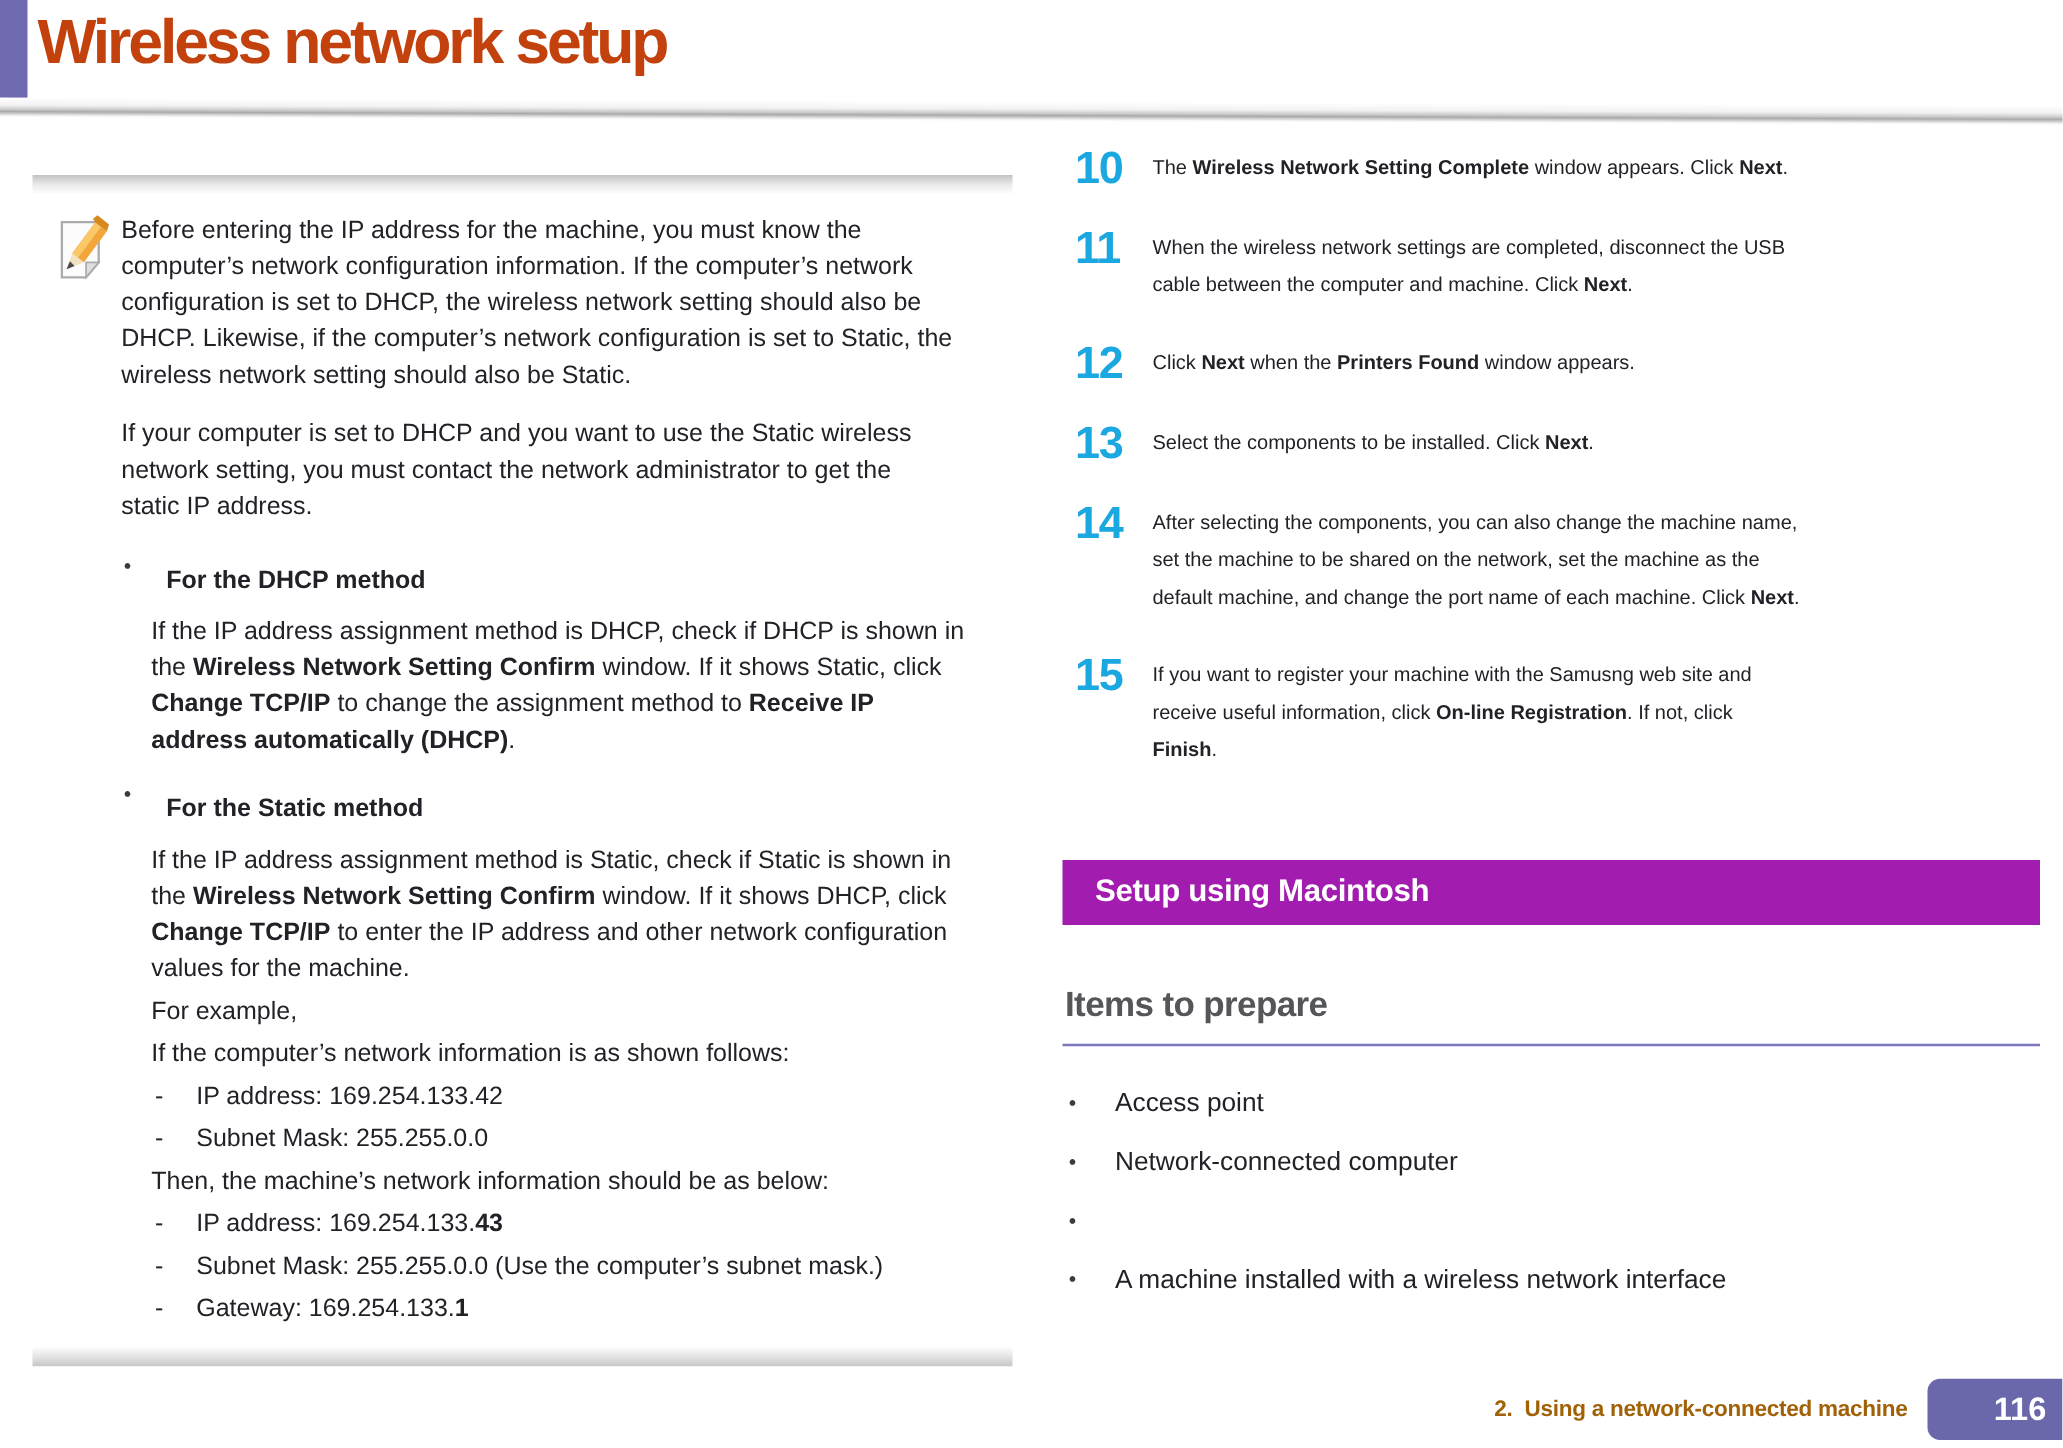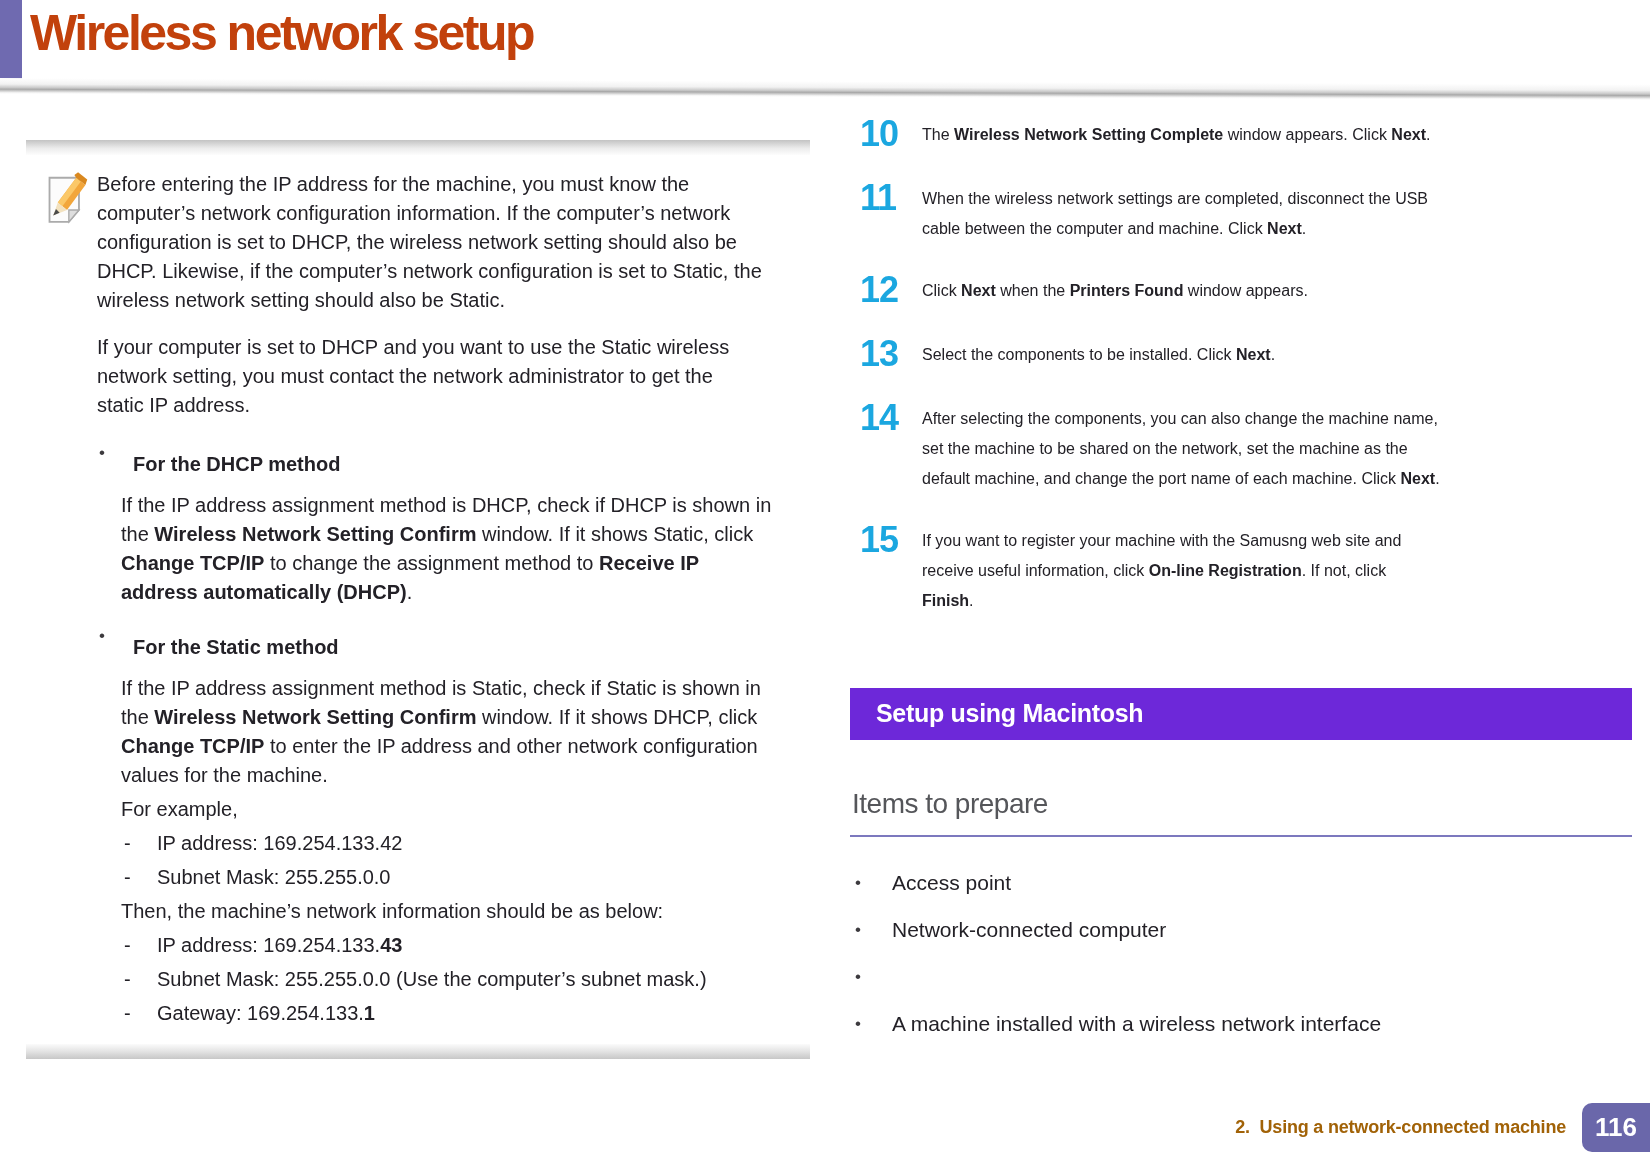--- a/index.html
+++ b/index.html
@@ -39,39 +39,40 @@
   
   .right-col{position:absolute;left:850px;top:0;width:782px;}
   .steps{padding-top:116px;}
   .step{display:flex;margin-bottom:28px;}
   .step-num{
     flex:none;width:62px;padding-left:10px;
     color:#1BA7E0;font-size:36px;font-weight:700;letter-spacing:-1px;line-height:1.0;
   }
   .step-body{font-size:16px;line-height:30px;padding-top:4px;}
   .section-banner{
-    margin-top:72px;background:#6d28d9;color:#ffffff;
+    margin-top:72px;background:#a21caf;color:#ffffff;
     font-size:25px;font-weight:700;letter-spacing:-0.3px;
     padding:11px 8px 12px 26px;
   }
   .items-heading{
     margin:48px 0 0 0;padding:0 0 15px 2px;
-    font-size:28px;font-weight:400;letter-spacing:-0.5px;color:#55565A;
+    font-size:28px;font-weight:700;letter-spacing:-0.5px;color:#55565A;
     border-bottom:2px solid #7C78BE;
   }
   .items-list{margin-top:22px;}
   .item-row{display:flex;padding:9px 0;font-size:21px;line-height:29px;}
   .item-row .dot{flex:none;width:37px;padding-left:5px;font-size:17px;color:#3c3a3e;}
   
   .footer{position:absolute;right:0;bottom:6px;display:flex;align-items:center;}
   .chapter{color:#a16207;font-weight:700;font-size:18px;letter-spacing:-0.2px;white-space:pre;}
   .pagebox{
     margin-left:16px;background:#6A67AA;color:#ffffff;font-weight:700;
     font-size:26px;width:68px;height:49px;line-height:49px;text-align:center;
     border-radius:10px 0 0 10px;
+    padding-left:40px;
   }
 </style>
 </head>
 <body>
 
 <div class="page">
 
   <div class="accent-bar"></div>
   <h1 class="page-title">Wireless network setup</h1>
   <div class="title-divider"></div>
@@ -112,20 +113,21 @@
 
       <div class="nbullet">
         <span class="dot">•</span>
         <div>
           <p class="btitle">For the Static method</p>
           <p class="rich"><span>If the IP address assignment method is Static, check if Static is shown in
 the </span><b>Wireless Network Setting Confirm</b><span> window. If it shows DHCP, click
 </span><b>Change TCP/IP</b><span> to enter the IP address and other network configuration
 values for the machine.</span></p>
           <p class="xline">For example,</p>
+          <p class="xline">If the computer’s network information is as shown follows:</p>
           <div class="dashrow">
             <span class="dash">-</span>
             <p class="rich"><span>IP address: 169.254.133.42</span></p>
           </div>
           <div class="dashrow">
             <span class="dash">-</span>
             <p class="rich"><span>Subnet Mask: 255.255.0.0</span></p>
           </div>
           <p class="xline">Then, the machine’s network information should be as below:</p>
           <div class="dashrow">

